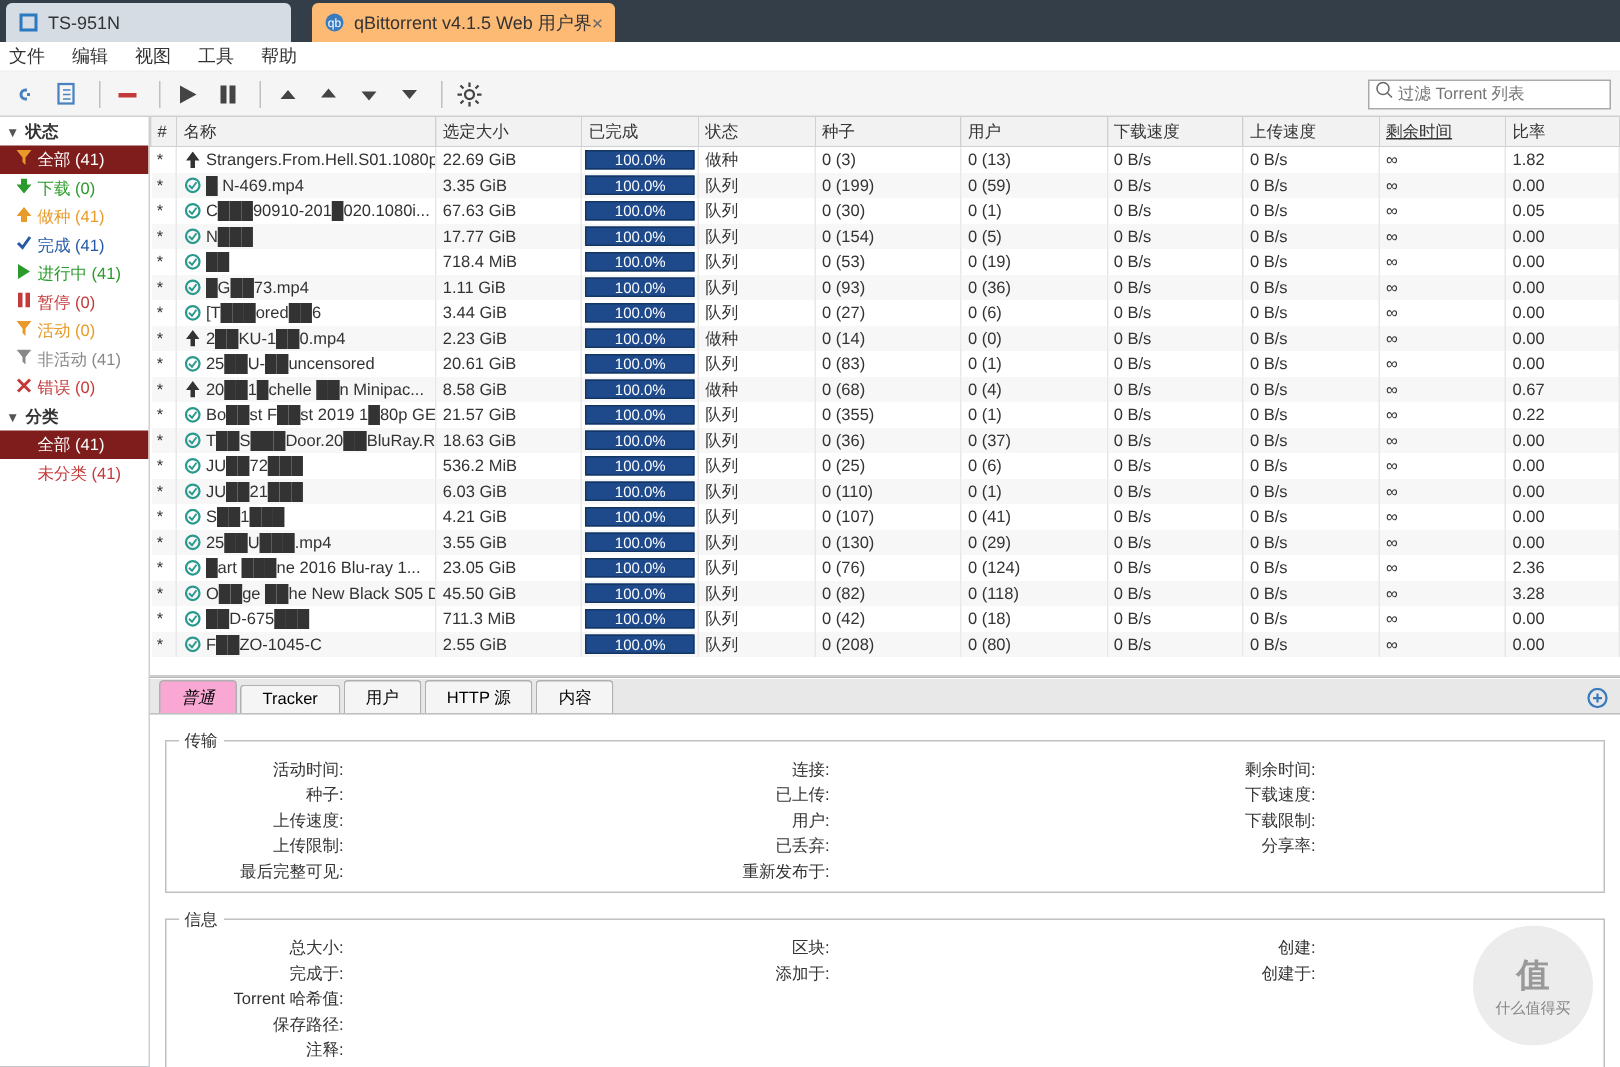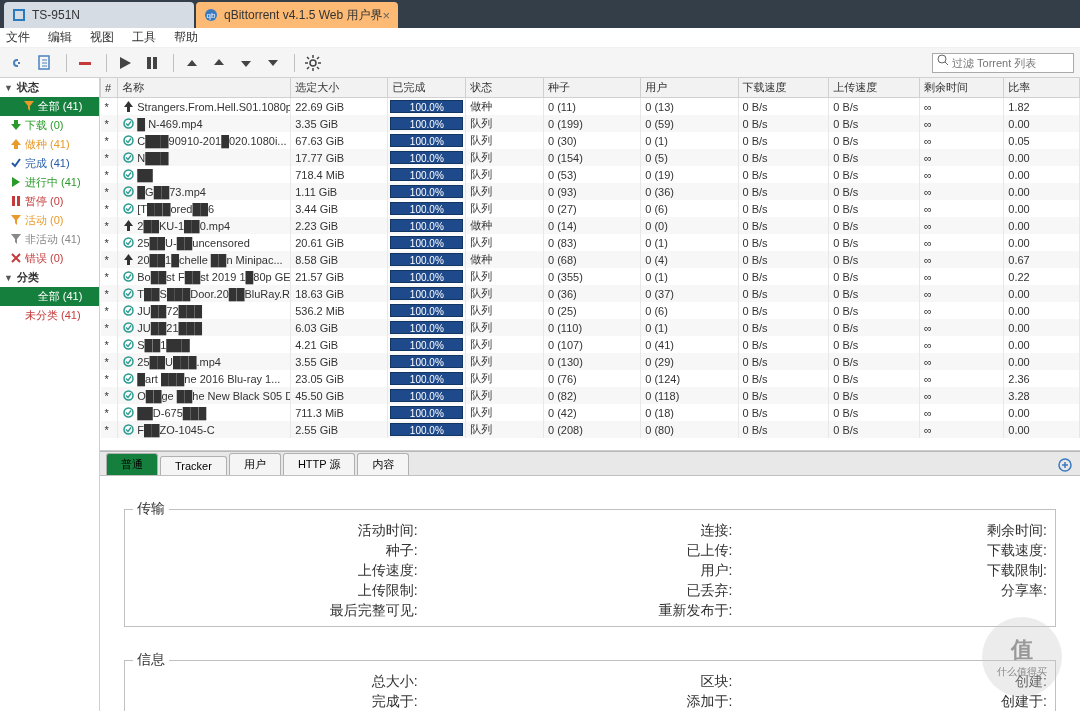--- a/index.html
+++ b/index.html
@@ -1,82 +1,82 @@
 <!DOCTYPE html>
 <html><head>
 <meta charset="utf-8">
 <style>
 * { box-sizing: border-box; margin: 0; padding: 0; font-family: "Microsoft YaHei", Arial, sans-serif; }
 body { width: 1080px; height: 711px; background: #333e49; overflow: hidden; font-size: 12px; }
 
 
 .browser-tabs { height: 28px; background: #333e49; display: flex; align-items: flex-end; padding-left: 4px; }
-.btab { height: 26px; min-width: 190px; background: #d5dce4; border-radius: 4px 4px 0 0; margin-right: 2px; display: flex; align-items: center; padding: 0 8px; color: #333; position: relative; }
+.btab { height: 26px; min-width: 190px; background: #d5dce4; border-radius: 4px 4px 0 0; margin-right: 14px; display: flex; align-items: center; padding: 0 8px; color: #333; position: relative; }
 .btab.active { background: #fdba74; }
 .btab .favicon { width: 14px; height: 14px; margin-right: 6px; display: inline-flex; align-items: center; justify-content: center; }
 .btab .close { margin-left: auto; font-size: 13px; color: #666; }
 
 
 .app { background: #fff; width: 100%; height: calc(100% - 28px); display: flex; flex-direction: column; }
 
 
 .menubar { height: 20px; background: #fff; display: flex; align-items: center; padding-left: 6px; font-size: 12px; color: #333; border-bottom: 1px solid #f0f0f0; }
 .menubar span { margin-right: 18px; cursor: pointer; text-align: center; }
 
 
 .toolbar { height: 30px; background: #f5f5f5; border-bottom: 1px solid #d0d0d0; display: flex; align-items: center; padding: 0 6px; }
 .tbtn { width: 24px; height: 24px; display: inline-flex; align-items: center; justify-content: center; margin-right: 3px; cursor: pointer; }
 .tsep { width: 1px; height: 18px; background: #c0c0c0; margin: 0 6px; }
 .toolbar .spacer { flex: 1; }
-.searchbox { width: 142px; height: 20px; border: 1px solid #aaa; display: flex; padding: 0 4px; background: #fff; }
+.searchbox { width: 162px; height: 20px; border: 1px solid #aaa; display: flex; padding: 0 4px; background: #fff; }
 .searchbox input { border: none; outline: none; width: 100%; font-size: 11px; }
 .searchbox .sicon { margin-right: 3px; }
 
 
 .main { flex: 1; display: flex; min-height: 0; }
 
 
 .sidebar { width: 100px; background: #fff; border-right: 1px solid #d0d0d0; overflow-y: auto; font-size: 11px; }
 .side-group-header { padding: 2px 4px; color: #333; display: flex; align-items: center; cursor: pointer; }
 .side-group-header .tri { margin-right: 4px; font-size: 9px; color: #555; }
 .side-item { padding: 2px 4px 2px 10px; display: flex; align-items: center; cursor: pointer; white-space: nowrap; }
-.side-item.active { background: #15803d; color: #fff; justify-content: center; }
+.side-item.active { background: #7f1d1d; color: #fff; }
 .side-item .sicon { width: 12px; display: inline-block; margin-right: 3px; text-align: center; }
 
 
 .content { flex: 1; display: flex; flex-direction: column; min-width: 0; }
 .grid { flex: 1; overflow: auto; border-bottom: 1px solid #ccc; }
 table { border-collapse: collapse; width: 100%; font-size: 11px; table-layout: fixed; }
 thead th { background: #f2f2f2; border: 1px solid #d0d0d0; border-top: none; padding: 2px 4px; text-align: left; font-weight: normal; position: sticky; top: 0; color: #333; }
 tbody td { border-right: 1px solid #e8e8e8; padding: 1px 4px; white-space: nowrap; overflow: hidden; text-overflow: ellipsis; color: #333; }
 tbody tr:nth-child(even) { background: #f7f7f7; }
 .progress-cell { padding: 1px 2px; }
 .progbar { background: #1e4a8c; color: #fff; text-align: center; font-size: 10px; height: 13px; line-height: 13px; border: 1px solid #133561; }
 .name-cell { display: flex; align-items: center; gap: 3px; }
 .sicon-inline { width: 12px; height: 12px; display: inline-flex; align-items: center; justify-content: center; flex-shrink: 0; }
 
 
 .bottom { height: 260px; border-top: 1px solid #b8b8b8; background: #fff; overflow-y: auto; }
 .tabs { display: flex; height: 24px; background: #e8e8e8; border-bottom: 1px solid #c0c0c0; align-items: flex-end; padding-left: 6px; }
 .tab { padding: 3px 14px; background: #f5f5f5; border: 1px solid #b0b0b0; border-bottom: none; margin-right: 2px; font-size: 11px; border-radius: 3px 3px 0 0; cursor: pointer; }
-.tab.active { background: #15803d; }
+.tab.active { background: #f9a8d4; font-style: italic; }
 .tabs .expand { margin-left: auto; margin-right: 8px; color: #3a7abf; font-size: 14px; }
-fieldset { margin: 24px; border: 1px solid #c0c0c0; padding: 4px 8px 6px; font-size: 14px; }
+fieldset { margin: 10px; border: 1px solid #c0c0c0; padding: 4px 8px 6px; font-size: 11px; }
 legend { padding: 0 4px; color: #333; }
 .field-grid { display: grid; grid-template-columns: 1fr 1fr 1fr; gap: 2px 30px; }
-.field-row { display: flex; flex-direction: column; }
+.field-row { display: flex; }
 .flabel { min-width: 110px; text-align: right; color: #333; }
 .fval { flex: 1; color: #333; text-align: left; padding-left: 6px; }
 
 
 .watermark { position: fixed; right: 18px; bottom: 14px; width: 80px; height: 80px; border-radius: 50%; background: rgba(200,200,200,0.35); display: flex; flex-direction: column; align-items: center; justify-content: center; color: #888; font-size: 10px; pointer-events: none; }
 .watermark .big { font-size: 22px; font-weight: bold; color: #999; }
 
 
-.c-chk{width:16px;} .c-name{width:160px;} .c-size{width:90px;} .c-prog{width:72px;} .c-stat{width:72px;} .c-seeds{width:90px;} .c-peers{width:90px;} .c-dl{width:84px;} .c-ul{width:84px;} .c-eta{width:78px;} .c-ratio{width:70px;}
+.c-chk{width:16px;} .c-name{width:160px;} .c-size{width:90px;} .c-prog{width:72px;} .c-stat{width:72px;} .c-seeds{width:90px;} .c-peers{width:90px;} .c-dl{width:84px;} .c-ul{width:84px;} .c-eta{width:78px;text-decoration:underline;} .c-ratio{width:70px;}
 </style>
 </head>
 <body>
 
 <div class="browser-tabs">
   <div class="btab">
     <span class="favicon">
         <svg width="14" height="14">
           <rect x="2" y="2" width="10" height="10" fill="none" stroke="#2a7abf" stroke-width="2"></rect>
         </svg>
@@ -277,21 +277,21 @@
                       </svg>
                     </span>
                     <span>Strangers.From.Hell.S01.1080p.H...</span>
                   </div>
                 </td>
                 <td>22.69 GiB</td>
                 <td class="progress-cell">
                   <div class="progbar">100.0%</div>
                 </td>
                 <td>做种</td>
-                <td>0 (11)</td>
+                <td>0 (3)</td>
                 <td>0 (13)</td>
                 <td>0 B/s</td>
                 <td>0 B/s</td>
                 <td>∞</td>
                 <td>1.82</td>
               </tr>
               <tr>
                 <td>*</td>
                 <td>
                   <div class="name-cell">

